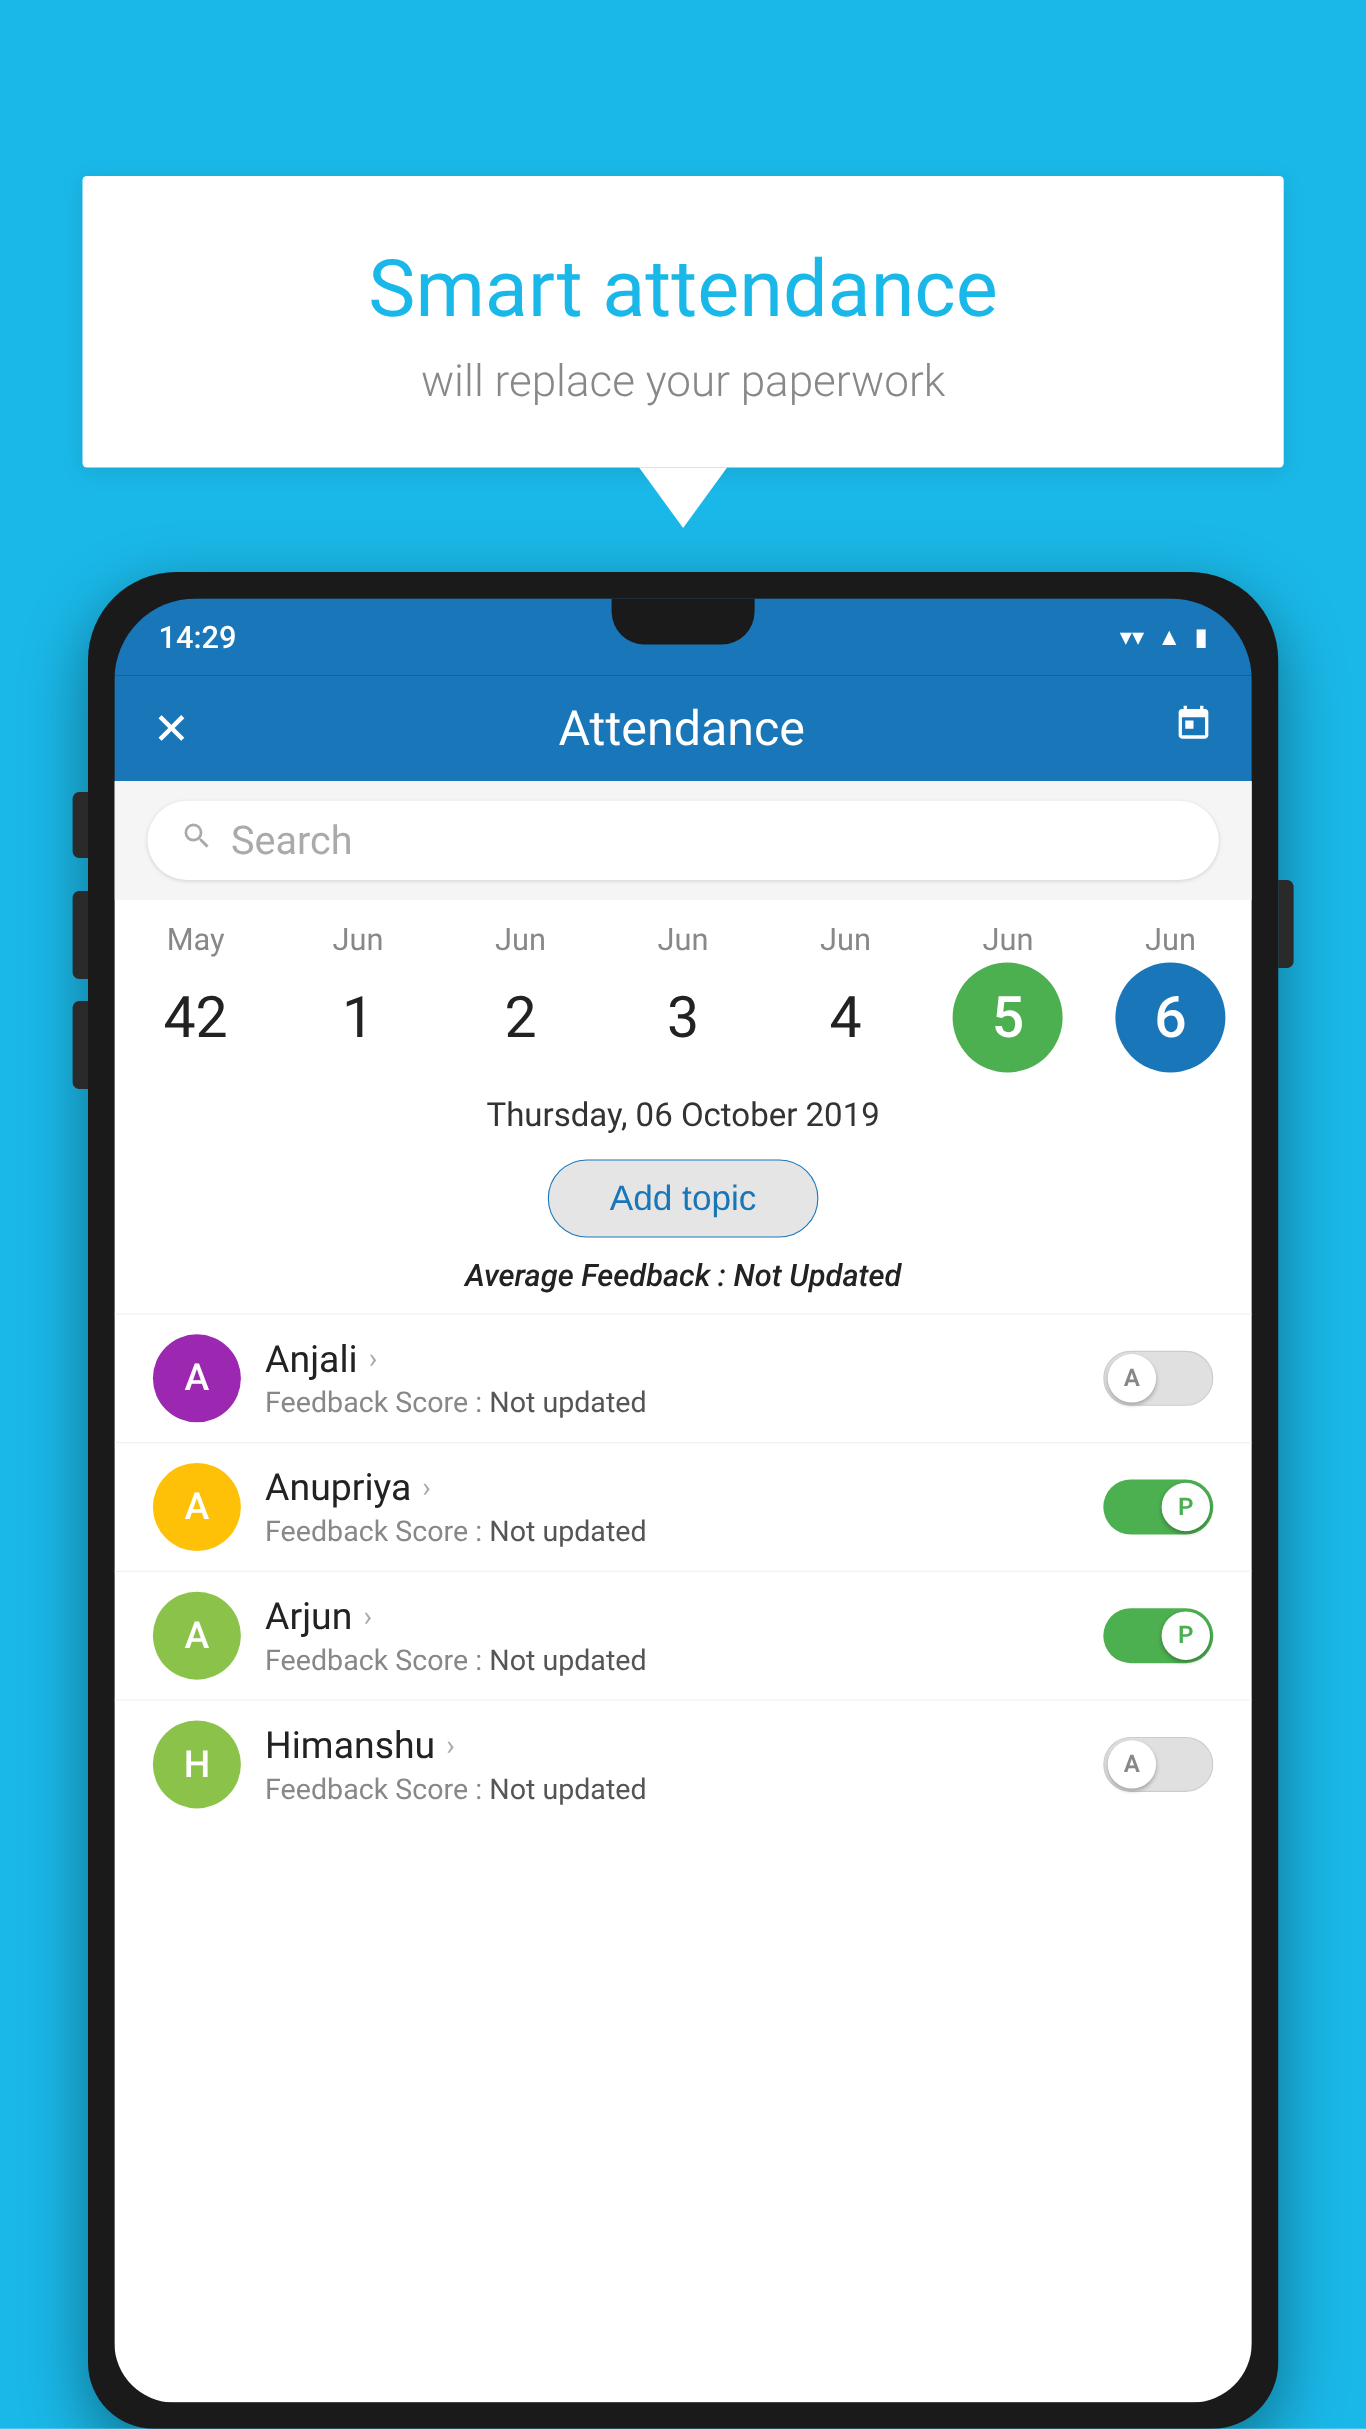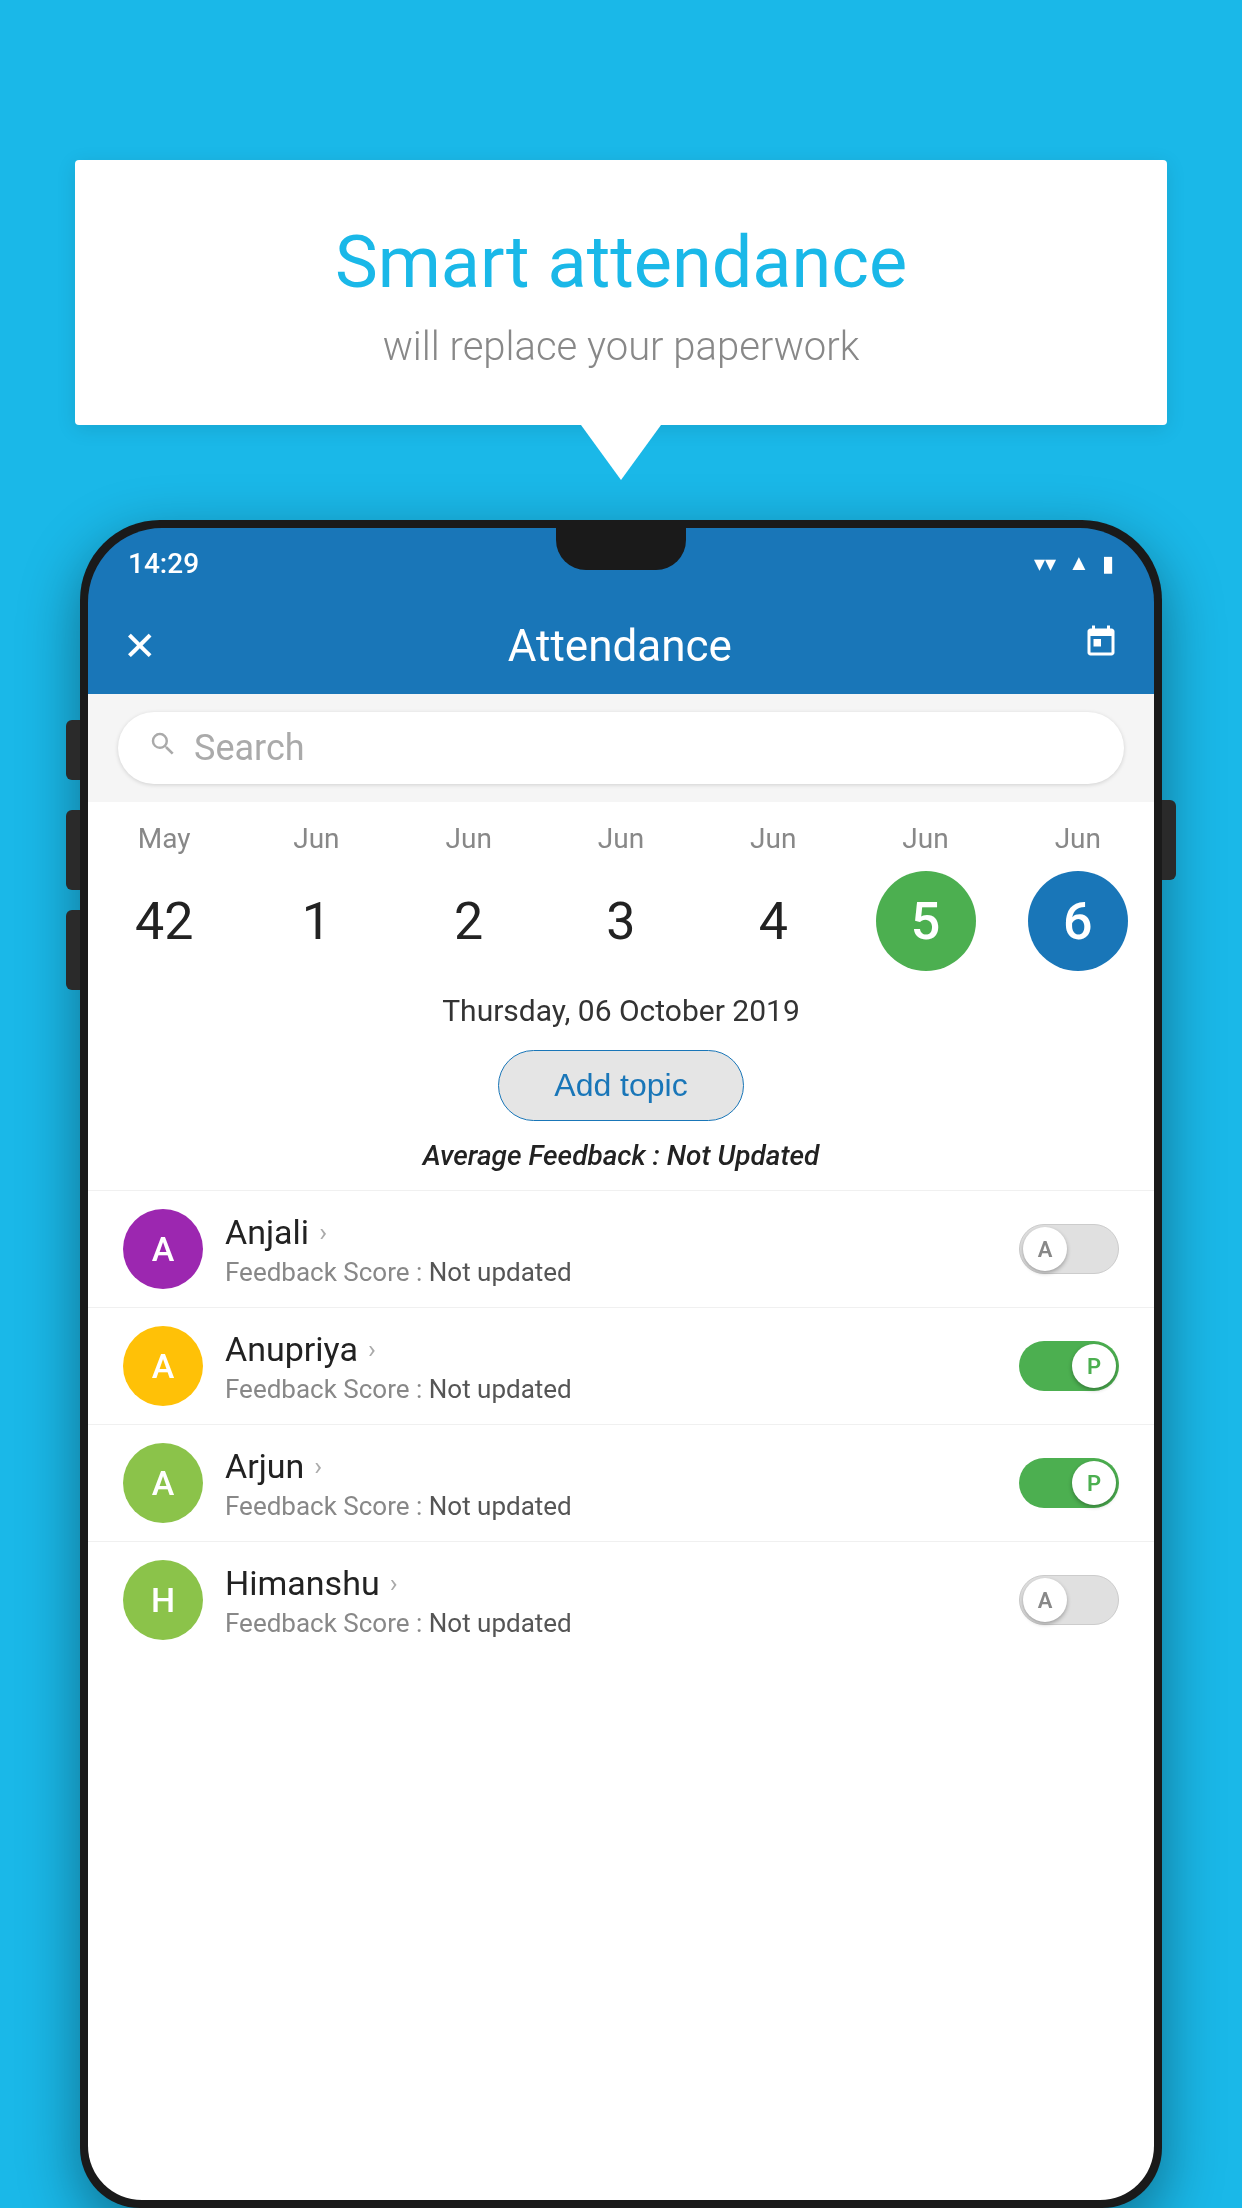--- a/index.html
+++ b/index.html
@@ -53,21 +53,21 @@
 
     
     .phone-frame {
       position: absolute;
       top: 520px;
       left: 80px;
       right: 80px;
       bottom: 0;
       background: #1a1a1a;
       border-radius: 80px 80px 60px 60px;
-      padding: 8px;
+      padding: 24px;
       box-shadow: 0 20px 60px rgba(0,0,0,0.4);
     }
 
     .phone-inner {
       background: #1a1a1a;
       border-radius: 74px 74px 54px 54px;
       overflow: hidden;
       height: 100%;
       position: relative;
     }
@@ -185,21 +185,21 @@
     .date-item {
       display: flex;
       flex-direction: column;
       align-items: center;
       width: 140px;
     }
 
     .date-month {
       color: #888;
       font-size: 28px;
-      margin-bottom: 16px;
+      margin-bottom: 4px;
     }
 
     .date-number {
       font-size: 52px;
       font-weight: 400;
       color: #222;
       width: 100px;
       height: 100px;
       display: flex;
       align-items: center;

